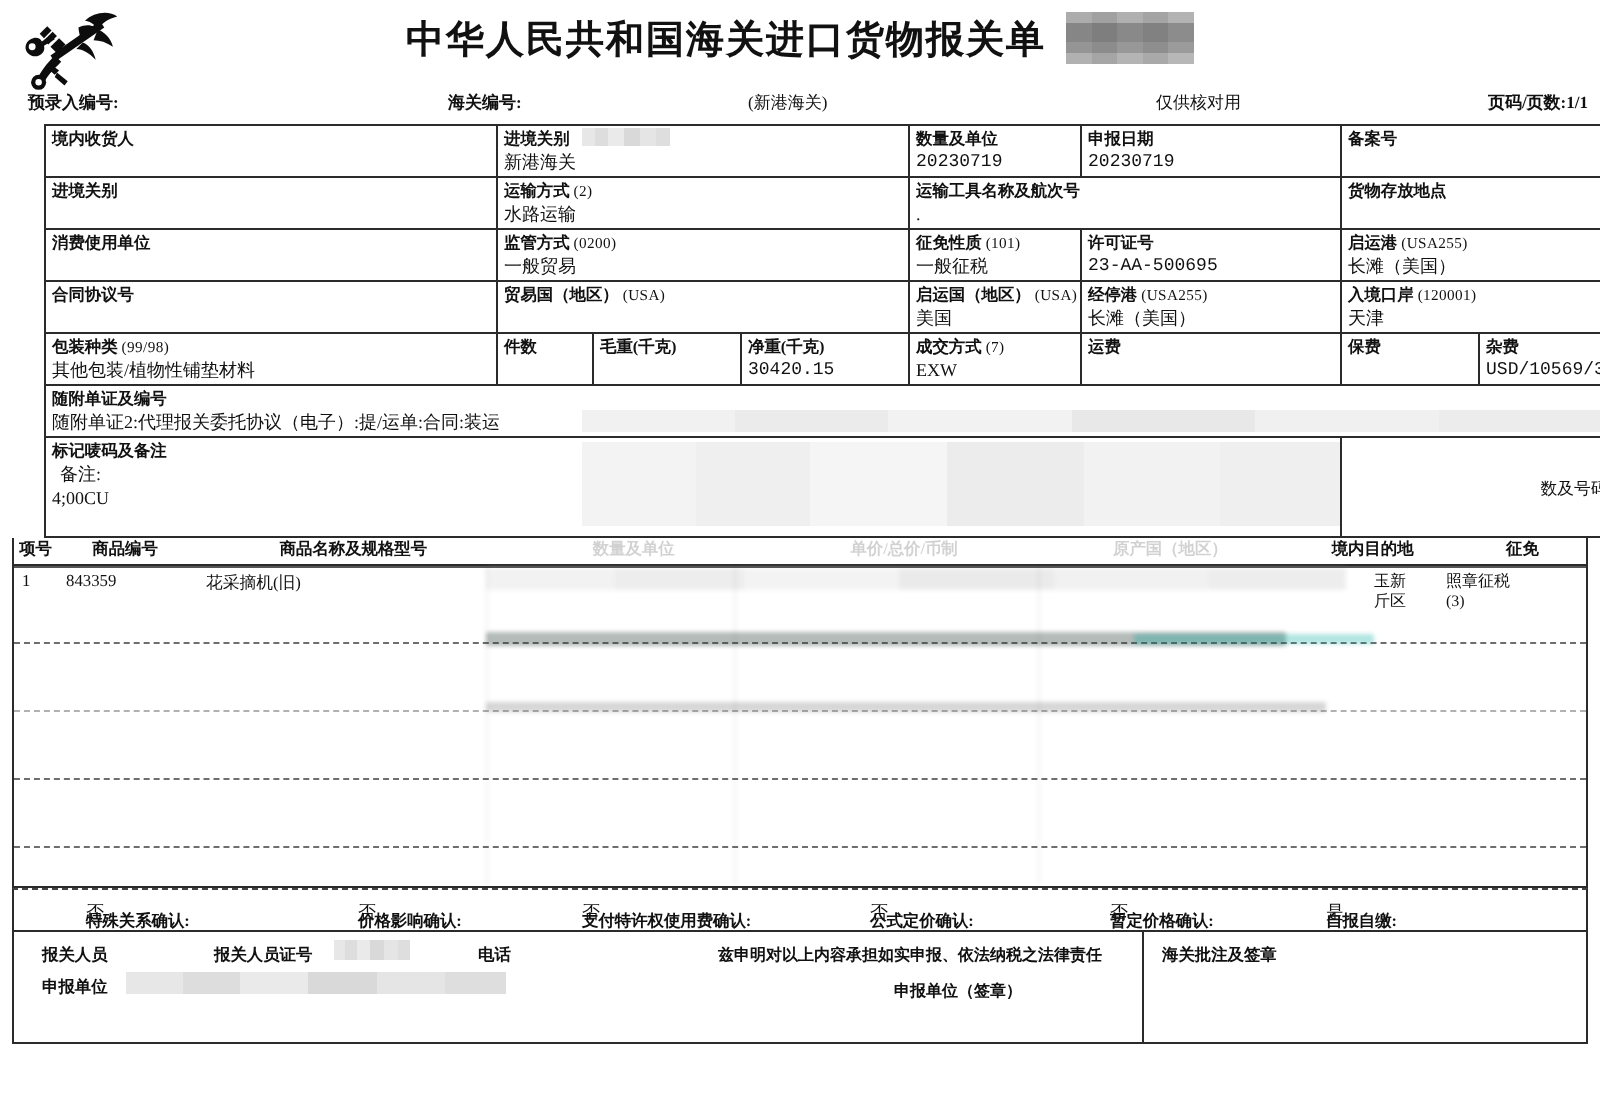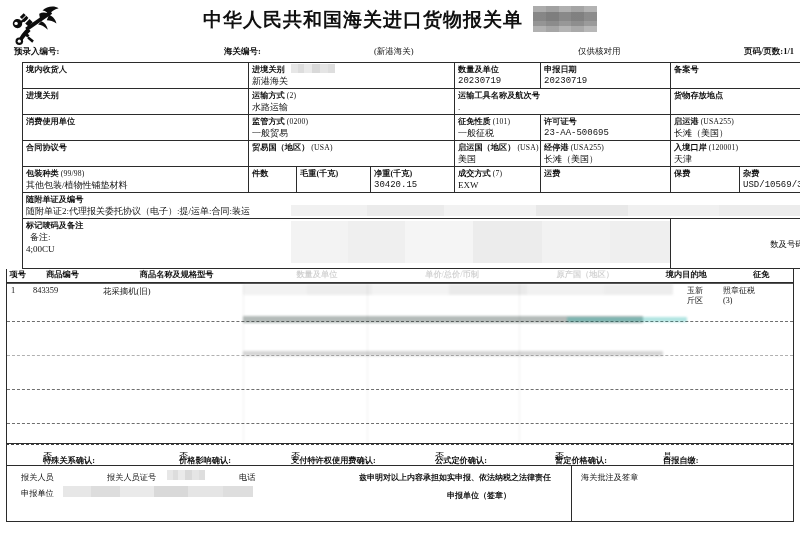--- a/index.html
+++ b/index.html
@@ -216,21 +216,21 @@
   
   .footer {
     position: relative;
     width: 788px;
     margin-left: 6px;
     height: 56px;
     border: 1px solid #2b2b2b;
     border-top: none;
     box-sizing: border-box;
   }
-  .footer .cell { position: absolute; font-size: 8.2px; font-weight: normal; white-space: nowrap; }
+  .footer .cell { position: absolute; font-size: 8.2px; font-weight: bold; white-space: nowrap; }
   .vdiv {
     position: absolute;
     top: 0; bottom: 0;
     width: 0;
     border-left: 1px solid #2b2b2b;
   }
   .stmt {
     position: absolute;
     font-size: 8px;
     font-weight: bold;

